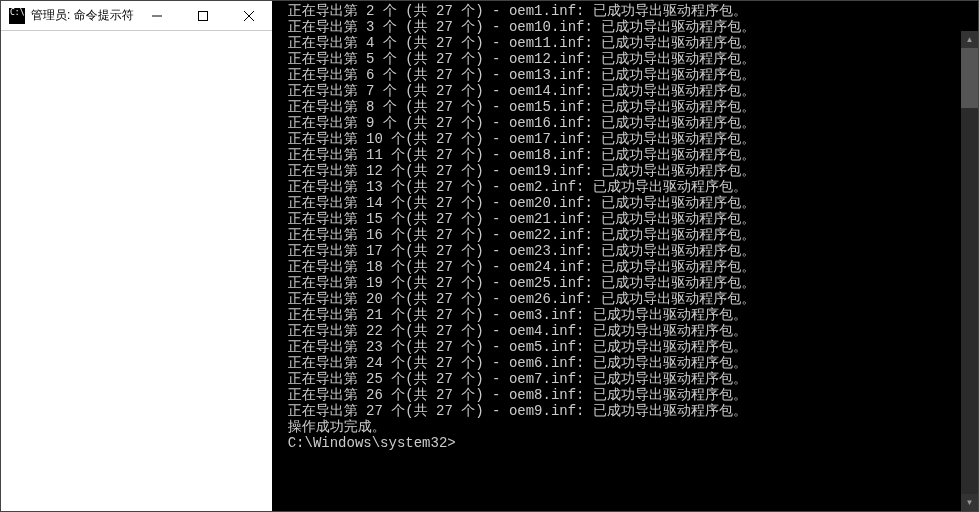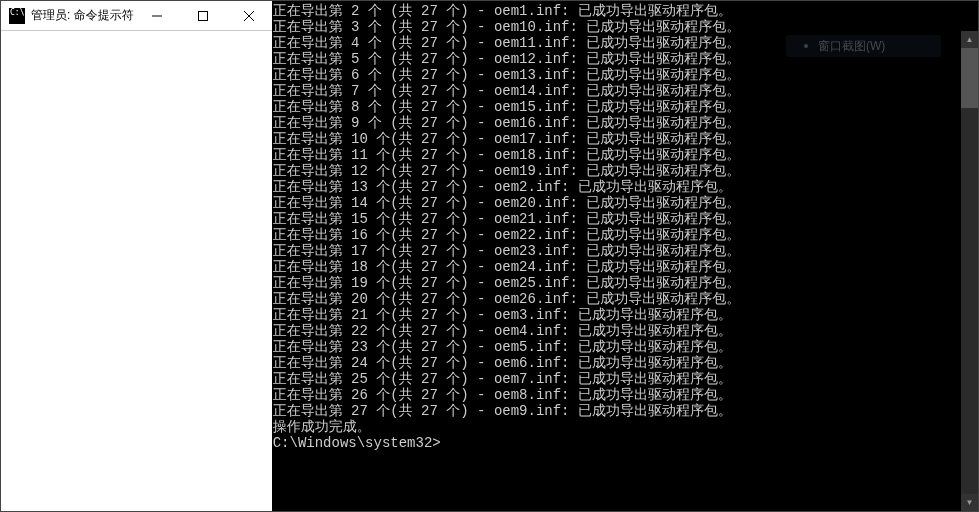--- a/index.html
+++ b/index.html
@@ -62,21 +62,21 @@
   }
   .win-btn svg { width: 10px; height: 10px; }
   .console {
     flex: 1;
     background: #000;
     color: #ccc;
     font-family: "NSimSun","SimSun","Consolas","Courier New",monospace;
     font-size: 14px;
     line-height: 16px;
     white-space: pre;
-    padding: 2px 1px;
+    padding: 2px 16px;
     overflow: hidden;
     position: relative;
   }
   .scrollbar {
     position: absolute;
     right: 1px;
     top: 31px;
     bottom: 1px;
     width: 17px;
     background: #2b2b2b;
@@ -149,18 +149,14 @@
   </div>
 
   <div class="console" id="console"><span class="line">正在导出第 2 个 (共 27 个) - oem1.inf: 已成功导出驱动程序包。</span><span class="line">正在导出第 3 个 (共 27 个) - oem10.inf: 已成功导出驱动程序包。</span><span class="line">正在导出第 4 个 (共 27 个) - oem11.inf: 已成功导出驱动程序包。</span><span class="line">正在导出第 5 个 (共 27 个) - oem12.inf: 已成功导出驱动程序包。</span><span class="line">正在导出第 6 个 (共 27 个) - oem13.inf: 已成功导出驱动程序包。</span><span class="line">正在导出第 7 个 (共 27 个) - oem14.inf: 已成功导出驱动程序包。</span><span class="line">正在导出第 8 个 (共 27 个) - oem15.inf: 已成功导出驱动程序包。</span><span class="line">正在导出第 9 个 (共 27 个) - oem16.inf: 已成功导出驱动程序包。</span><span class="line">正在导出第 10 个(共 27 个) - oem17.inf: 已成功导出驱动程序包。</span><span class="line">正在导出第 11 个(共 27 个) - oem18.inf: 已成功导出驱动程序包。</span><span class="line">正在导出第 12 个(共 27 个) - oem19.inf: 已成功导出驱动程序包。</span><span class="line">正在导出第 13 个(共 27 个) - oem2.inf: 已成功导出驱动程序包。</span><span class="line">正在导出第 14 个(共 27 个) - oem20.inf: 已成功导出驱动程序包。</span><span class="line">正在导出第 15 个(共 27 个) - oem21.inf: 已成功导出驱动程序包。</span><span class="line">正在导出第 16 个(共 27 个) - oem22.inf: 已成功导出驱动程序包。</span><span class="line">正在导出第 17 个(共 27 个) - oem23.inf: 已成功导出驱动程序包。</span><span class="line">正在导出第 18 个(共 27 个) - oem24.inf: 已成功导出驱动程序包。</span><span class="line">正在导出第 19 个(共 27 个) - oem25.inf: 已成功导出驱动程序包。</span><span class="line">正在导出第 20 个(共 27 个) - oem26.inf: 已成功导出驱动程序包。</span><span class="line">正在导出第 21 个(共 27 个) - oem3.inf: 已成功导出驱动程序包。</span><span class="line">正在导出第 22 个(共 27 个) - oem4.inf: 已成功导出驱动程序包。</span><span class="line">正在导出第 23 个(共 27 个) - oem5.inf: 已成功导出驱动程序包。</span><span class="line">正在导出第 24 个(共 27 个) - oem6.inf: 已成功导出驱动程序包。</span><span class="line">正在导出第 25 个(共 27 个) - oem7.inf: 已成功导出驱动程序包。</span><span class="line">正在导出第 26 个(共 27 个) - oem8.inf: 已成功导出驱动程序包。</span><span class="line">正在导出第 27 个(共 27 个) - oem9.inf: 已成功导出驱动程序包。</span><span class="line">操作成功完成。</span><span class="line"></span><span class="line">C:\Windows\system32&gt;</span></div>
 
   <div class="scrollbar">
     <div class="scroll-arrow up">▲</div>
     <div class="scroll-thumb"></div>
     <div class="scroll-arrow down">▼</div>
   </div>
 
-  <div class="ghost-menu">
-    <span class="dot"></span>
-    <span>窗口截图(W)</span>
-  </div>
 
 </div>
 
 </body></html>

